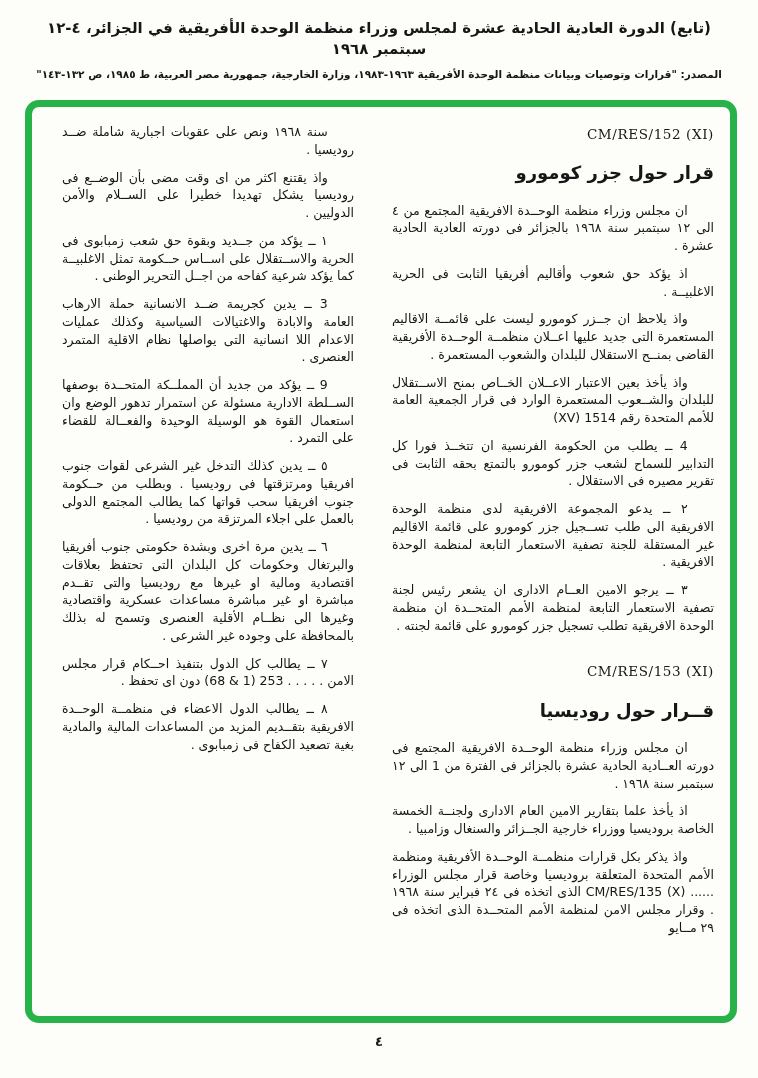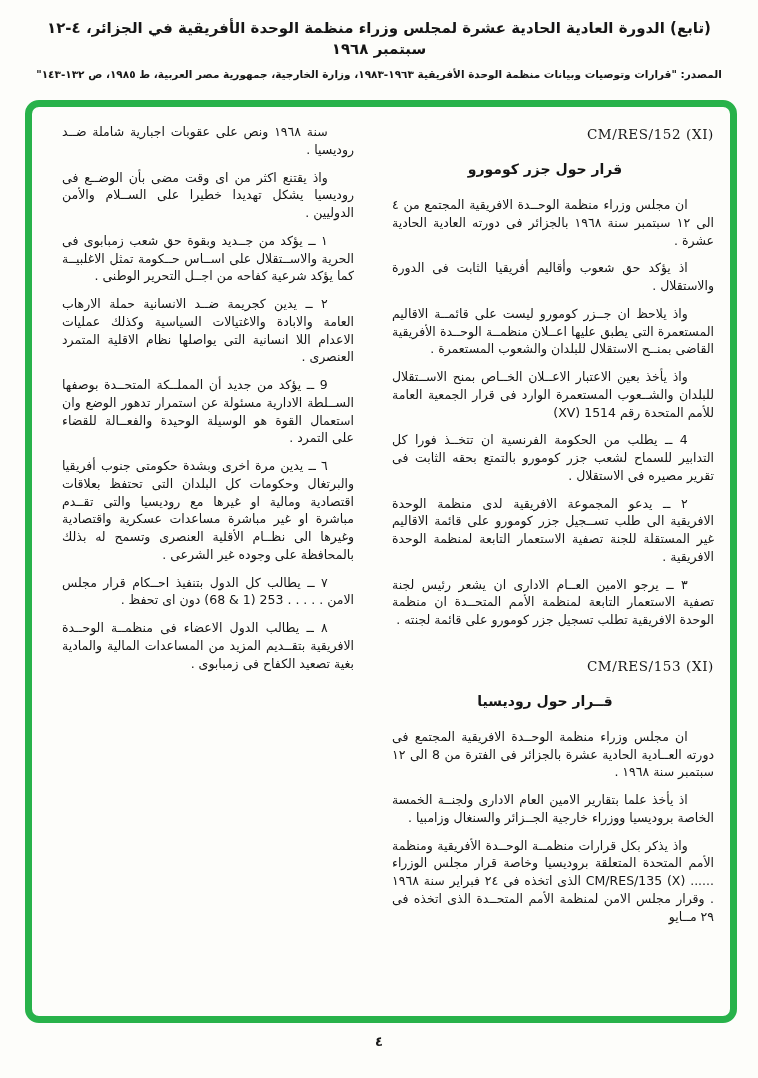--- a/index.html
+++ b/index.html
@@ -62,23 +62,23 @@
   }
   .res-code{
     direction:ltr;
     text-align:right;
     font-family:"DejaVu Serif", serif;
     font-size:13.5px;
     letter-spacing:.6px;
     margin:2px 0 16px 0;
   }
   .res-heading{
-    text-align:center;
+    text-align:right;
     font-weight:bold;
-    font-size:14px;
+    font-size:18px;
     letter-spacing:.2px;
     margin:2px 0 16px 0;
   }
   .spacer-lg{height:16px;}
   
   .page-number{
     position:absolute;
     top:1034px; left:0; right:0;
     text-align:center;
     font-size:13px;
@@ -93,40 +93,41 @@
   <div class="header-source">المصدر: "قرارات وتوصيات وبيانات منظمة الوحدة الأفريقية ١٩٦٣-١٩٨٣، وزارة الخارجية، جمهورية مصر العربية، ط ١٩٨٥، ص ١٣٢-١٤٣"</div>
 </div>
 
 <div class="frame" style="border-color: rgb(40, 178, 74);">
   <div class="frame-inner">
 
     <div class="col col-right">
       <p class="res-code">CM/RES/152 (XI)</p>
       <p class="res-heading">قرار حول جزر كومورو</p>
       <p class="para">ان مجلس وزراء منظمة الوحــدة الافريقية المجتمع من ٤ الى ١٢ سبتمبر سنة ١٩٦٨ بالجزائر فى دورته العادية الحادية عشرة .</p>
-      <p class="para">اذ يؤكد حق شعوب وأقاليم أفريقيا الثابت فى الدورة والاستقلال .</p>
-      <p class="para">واذ يلاحظ ان جــزر كومورو ليست على قائمــة الاقاليم المستعمرة التى يطبق عليها اعــلان منظمــة الوحــدة الأفريقية القاضى بمنــح الاستقلال للبلدان والشعوب المستعمرة .</p>
+      <p class="para">اذ يؤكد حق شعوب وأقاليم أفريقيا الثابت فى الحرية الاغلبيــة .</p>
+      <p class="para">واذ يلاحظ ان جــزر كومورو ليست على قائمــة الاقاليم المستعمرة التى جديد عليها اعــلان منظمــة الوحــدة الأفريقية القاضى بمنــح الاستقلال للبلدان والشعوب المستعمرة .</p>
       <p class="para">واذ يأخذ بعين الاعتبار الاعــلان الخــاص بمنح الاســتقلال للبلدان والشــعوب المستعمرة الوارد فى قرار الجمعية العامة للأمم المتحدة رقم 1514 (XV)</p>
       <p class="para">4 ــ يطلب من الحكومة الفرنسية ان تتخــذ فورا كل التدابير للسماح لشعب جزر كومورو بالتمتع بحقه الثابت فى تقرير مصيره فى الاستقلال .</p>
       <p class="para">٢ ــ يدعو المجموعة الافريقية لدى منظمة الوحدة الافريقية الى طلب تســجيل جزر كومورو على قائمة الاقاليم غير المستقلة للجنة تصفية الاستعمار التابعة لمنظمة الوحدة الافريقية .</p>
       <p class="para">٣ ــ يرجو الامين العــام الادارى ان يشعر رئيس لجنة تصفية الاستعمار التابعة لمنظمة الأمم المتحــدة ان منظمة الوحدة الافريقية تطلب تسجيل جزر كومورو على قائمة لجنته .</p>
       <div class="spacer-lg"></div>
       <p class="res-code">CM/RES/153 (XI)</p>
       <p class="res-heading">قــرار حول روديسيا</p>
-      <p class="para">ان مجلس وزراء منظمة الوحــدة الافريقية المجتمع فى دورته العــادية الحادية عشرة بالجزائر فى الفترة من 8 الى ١٢ سبتمبر سنة ١٩٦٨ .</p>
+      <p class="para">ان مجلس وزراء منظمة الوحــدة الافريقية المجتمع فى دورته العــادية الحادية عشرة بالجزائر فى الفترة من 1 الى ١٢ سبتمبر سنة ١٩٦٨ .</p>
       <p class="para">اذ يأخذ علما بتقارير الامين العام الادارى ولجنــة الخمسة الخاصة بروديسيا ووزراء خارجية الجــزائر والسنغال وزامبيا .</p>
       <p class="para">واذ يذكر بكل قرارات منظمــة الوحــدة الأفريقية ومنظمة الأمم المتحدة المتعلقة بروديسيا وخاصة قرار مجلس الوزراء ...... CM/RES/135 (X) الذى اتخذه فى ٢٤ فبراير سنة ١٩٦٨ . وقرار مجلس الامن لمنظمة الأمم المتحــدة الذى اتخذه فى ٢٩ مــايو</p>
     </div>
 
     <div class="col col-left">
       <p class="para">سنة ١٩٦٨ ونص على عقوبات اجبارية شاملة ضــد روديسيا .</p>
       <p class="para">واذ يقتنع اكثر من اى وقت مضى بأن الوضــع فى روديسيا يشكل تهديدا خطيرا على الســلام والأمن الدوليين .</p>
       <p class="para">١ ــ يؤكد من جــديد وبقوة حق شعب زمبابوى فى الحرية والاســتقلال على اســاس حــكومة تمثل الاغلبيــة كما يؤكد شرعية كفاحه من اجــل التحرير الوطنى .</p>
-      <p class="para">٢ ــ يدين كجريمة ضــد الانسانية حملة الارهاب العامة والابادة والاغتيالات السياسية وكذلك عمليات الاعدام اللا انسانية التى يواصلها نظام الاقلية المتمرد العنصرى .</p>
+      <p class="para">3 ــ يدين كجريمة ضــد الانسانية حملة الارهاب العامة والابادة والاغتيالات السياسية وكذلك عمليات الاعدام اللا انسانية التى يواصلها نظام الاقلية المتمرد العنصرى .</p>
       <p class="para">9 ــ يؤكد من جديد أن المملــكة المتحــدة بوصفها الســلطة الادارية مسئولة عن استمرار تدهور الوضع وان استعمال القوة هو الوسيلة الوحيدة والفعــالة للقضاء على التمرد .</p>
+      <p class="para">٥ ــ يدين كذلك التدخل غير الشرعى لقوات جنوب افريقيا ومرتزقتها فى روديسيا . وبطلب من حــكومة جنوب افريقيا سحب قواتها كما يطالب المجتمع الدولى بالعمل على اجلاء المرتزقة من روديسيا .</p>
       <p class="para">٦ ــ يدين مرة اخرى وبشدة حكومتى جنوب أفريقيا والبرتغال وحكومات كل البلدان التى تحتفظ بعلاقات اقتصادية ومالية او غيرها مع روديسيا والتى تقــدم مباشرة او غير مباشرة مساعدات عسكرية واقتصادية وغيرها الى نظــام الأقلية العنصرى وتسمح له بذلك بالمحافظة على وجوده غير الشرعى .</p>
       <p class="para">٧ ــ يطالب كل الدول بتنفيذ احــكام قرار مجلس الامن . . . . . 253 (1 &amp; 68) دون اى تحفظ .</p>
       <p class="para">٨ ــ يطالب الدول الاعضاء فى منظمــة الوحــدة الافريقية بتقــديم المزيد من المساعدات المالية والمادية بغية تصعيد الكفاح فى زمبابوى .</p>
     </div>
 
   </div>
 </div>
 
 <div class="page-number">٤</div>
 

